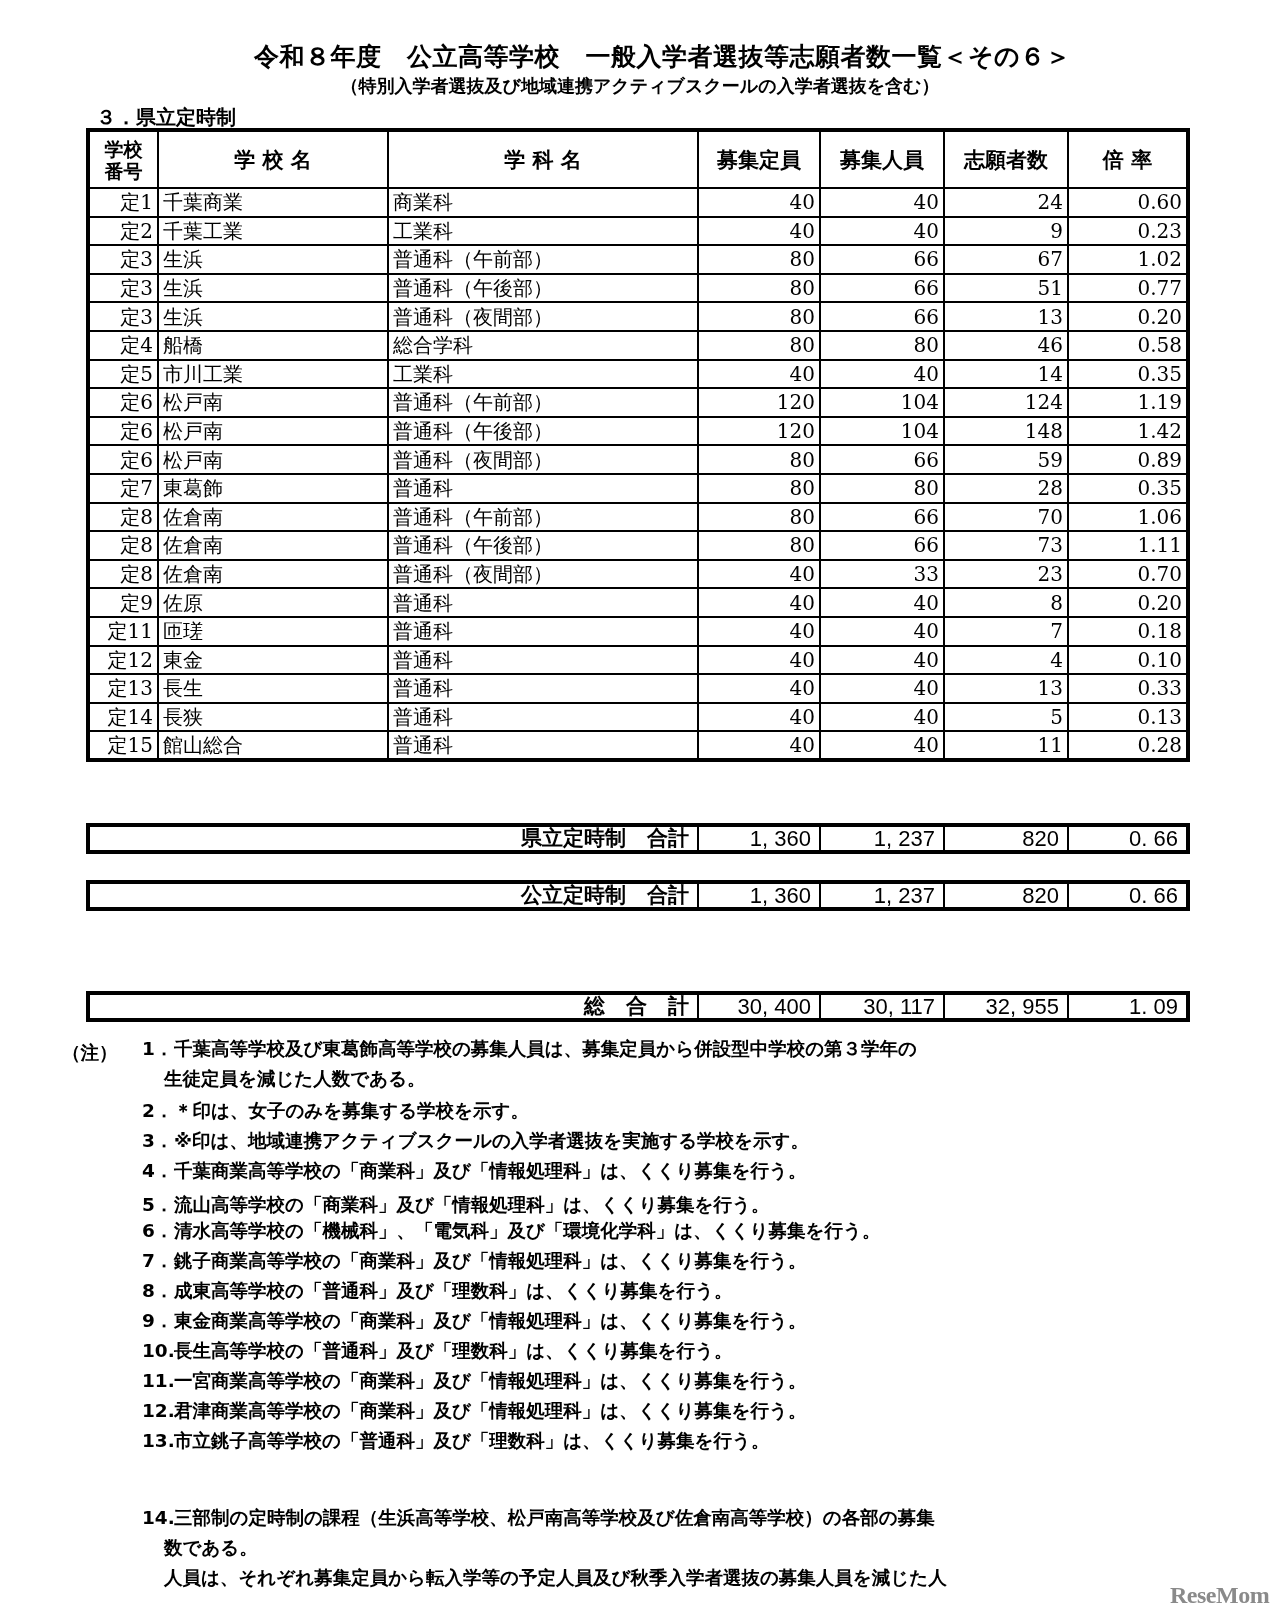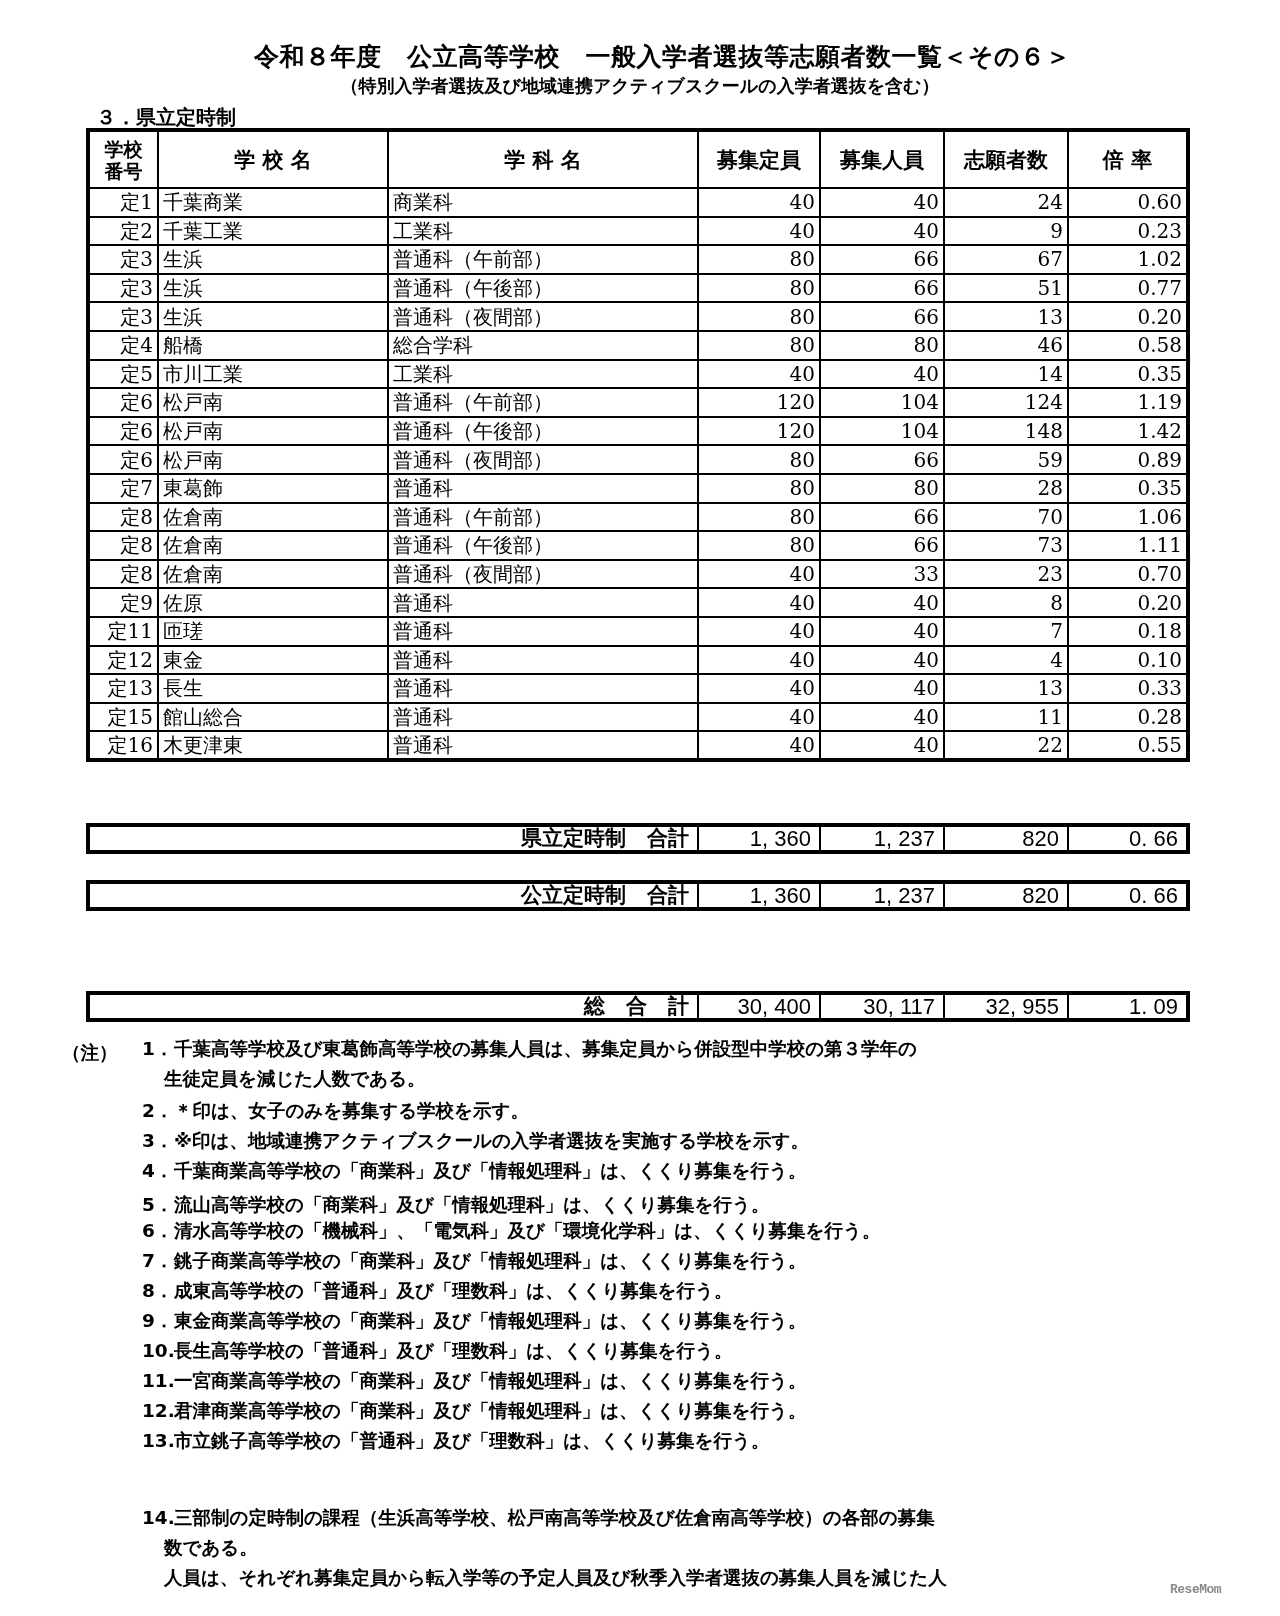--- a/index.html
+++ b/index.html
@@ -20,21 +20,21 @@
   table.tot { position: absolute; left: 86px; width: 1100px; border-collapse: collapse; border: 4px solid #000; table-layout: fixed; }
   table.tot td { border: 2px solid #000; height: 27px; font-family: "Liberation Sans", sans-serif; font-size: 22px; padding: 0 8px; text-align: right; font-weight: normal; line-height: 23px; }
   table.tot td.lab { font-family: "DejaVu Sans", sans-serif; font-weight: bold; font-size: 21px; border-right: 2px solid #000; }
 
   .notes { position: absolute; left: 62px; top: 1040px; width: 1120px; font-family: "DejaVu Sans", sans-serif; font-weight: bold; font-size: 18.5px; }
   .note-head { position: absolute; left: 0; top: 0; }
   .note { position: absolute; left: 80px; width: 1040px; line-height: 30px; }
   .note .num { display: inline-block; width: 22px; }
   .note .cont { padding-left: 22px; display: block; }
 
-  .logo { position: absolute; left: 1170px; top: 1582px; font-family: Liberation Mono, monospace; font-weight: bold; font-size: 13px; color: #8a8a8a; letter-spacing: -0.5px; }
+  .logo { position: absolute; left: 1170px; top: 1582px; font-family: Liberation Serif, serif; font-weight: bold; font-size: 24px; color: #8a8a8a; letter-spacing: -0.5px; }
 </style>
 </head>
 <body>
 
 <div class="title">令和８年度　公立高等学校　一般入学者選抜等志願者数一覧＜その６＞</div>
 <div class="subtitle">（特別入学者選抜及び地域連携アクティブスクールの入学者選抜を含む）</div>
 <div class="section">３．県立定時制</div>
 
 <table class="main">
   <colgroup>
@@ -214,36 +214,36 @@
       <tr>
         <td class="r">定13</td>
         <td class="l">長生</td>
         <td class="l">普通科</td>
         <td class="r">40</td>
         <td class="r">40</td>
         <td class="r">13</td>
         <td class="r">0.33</td>
       </tr>
       <tr>
+        <td class="r">定14</td>
+        <td class="l">長狭</td>
+        <td class="l">普通科</td>
+        <td class="r">40</td>
+        <td class="r">40</td>
+        <td class="r">5</td>
+        <td class="r">0.13</td>
+      </tr>
+      <tr>
         <td class="r">定15</td>
         <td class="l">館山総合</td>
         <td class="l">普通科</td>
         <td class="r">40</td>
         <td class="r">40</td>
         <td class="r">11</td>
         <td class="r">0.28</td>
-      </tr>
-      <tr>
-        <td class="r">定16</td>
-        <td class="l">木更津東</td>
-        <td class="l">普通科</td>
-        <td class="r">40</td>
-        <td class="r">40</td>
-        <td class="r">22</td>
-        <td class="r">0.55</td>
       </tr>
     </tbody>
 </table>
 
 <table class="tot" style="top:823px;">
   <colgroup>
       <col style="width:610px">
       <col style="width:122px">
       <col style="width:124px">
       <col style="width:124px">

